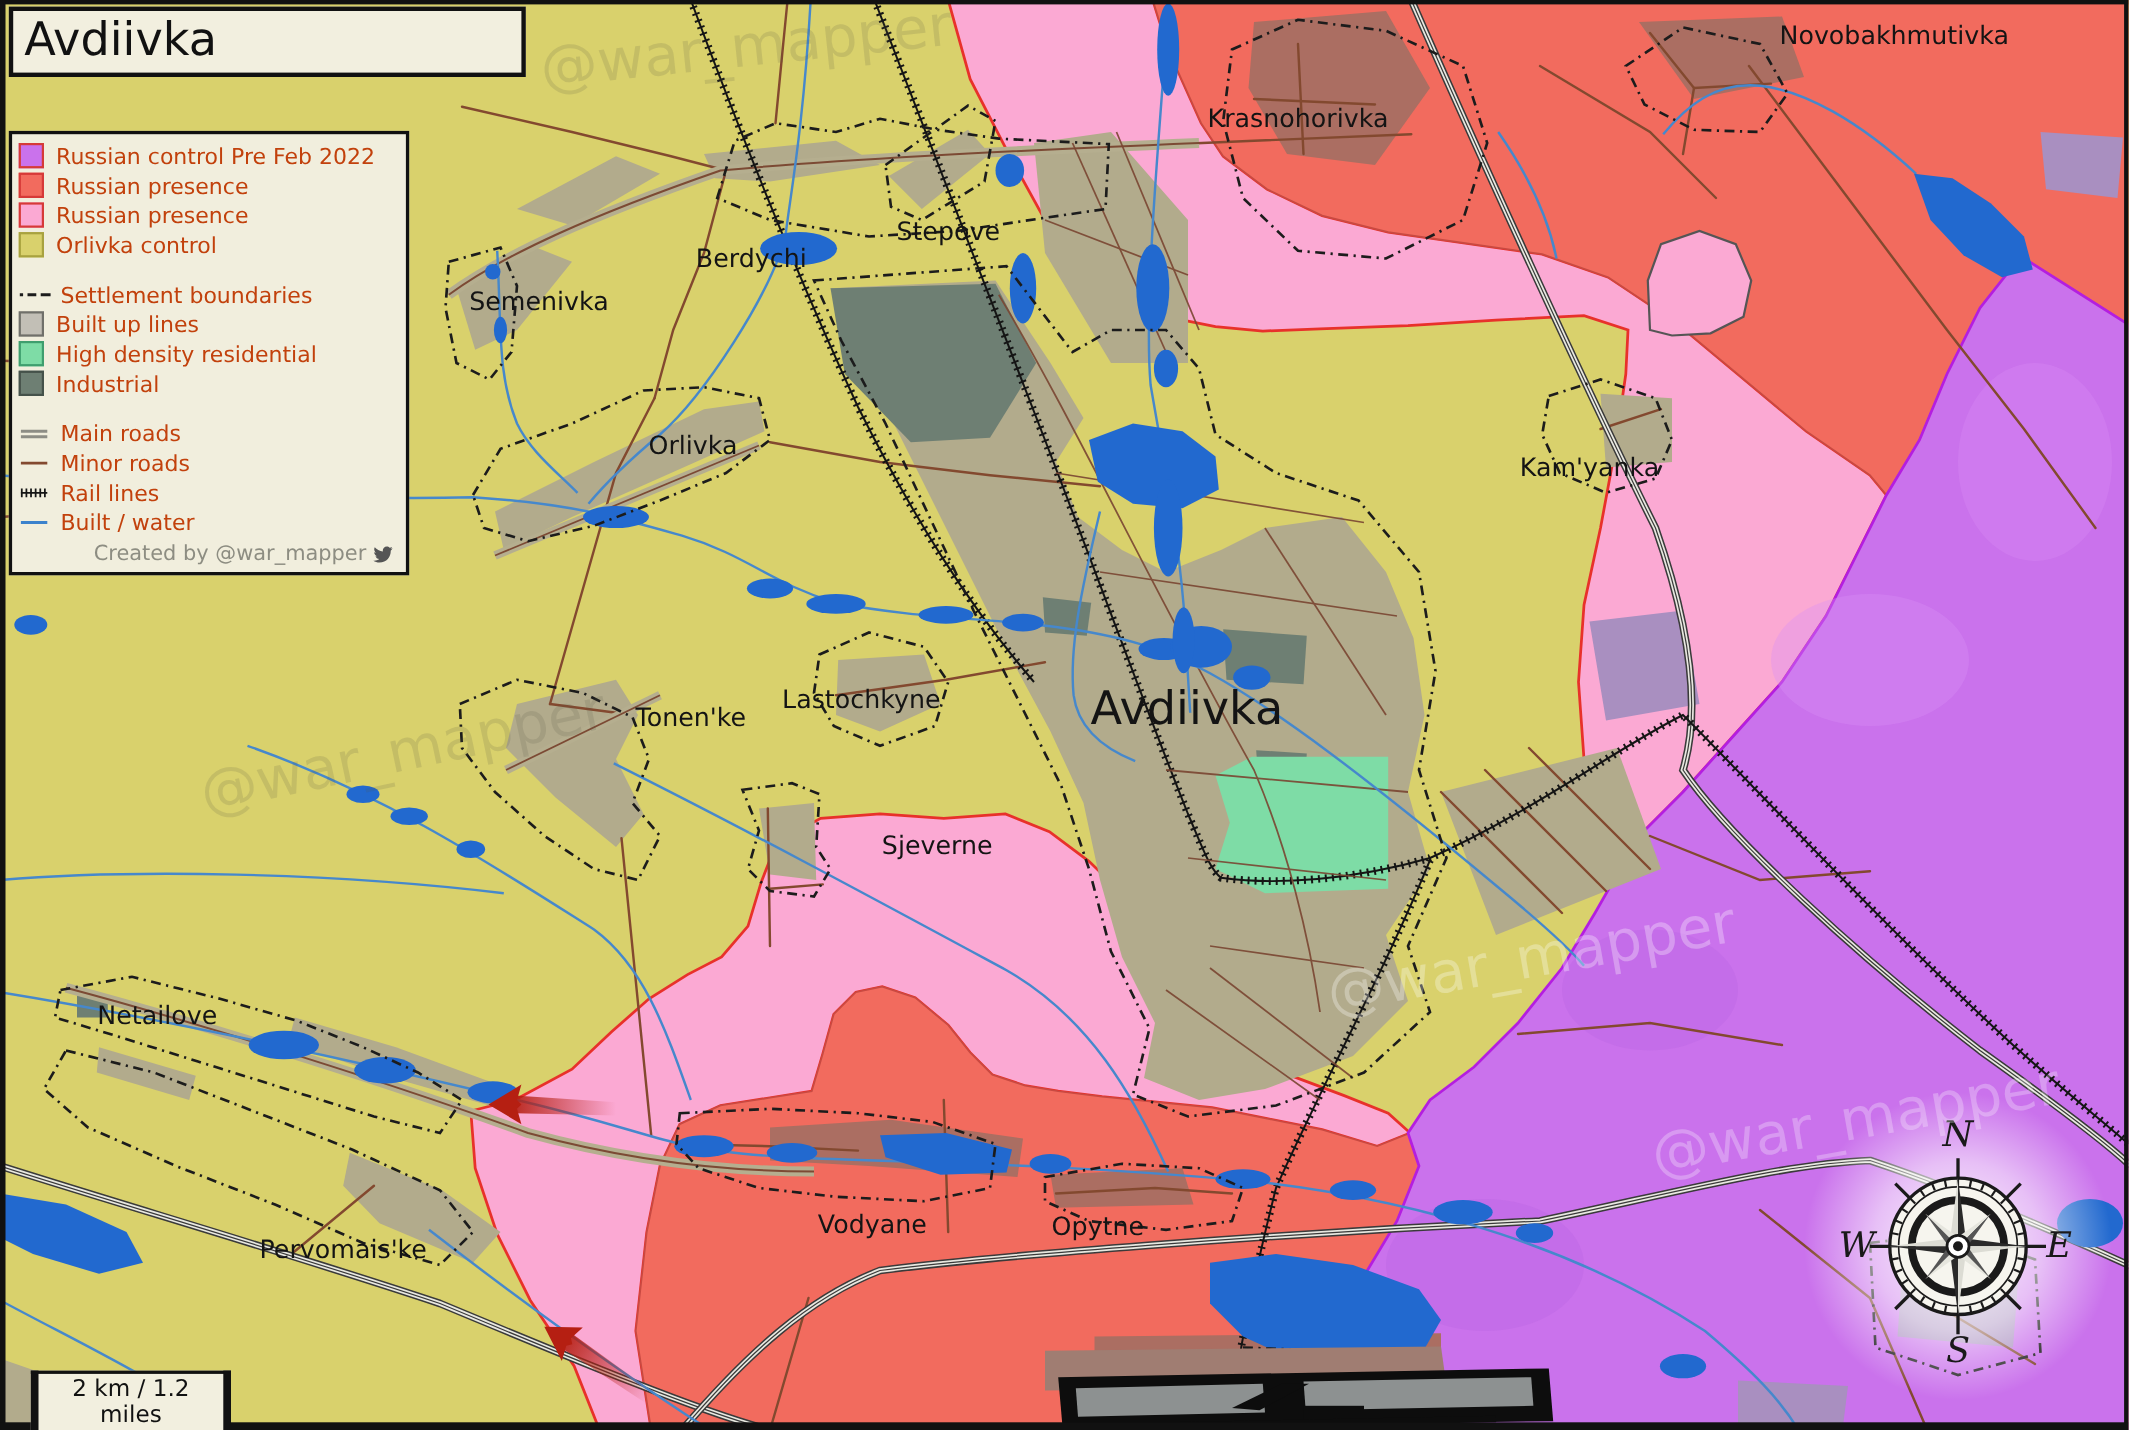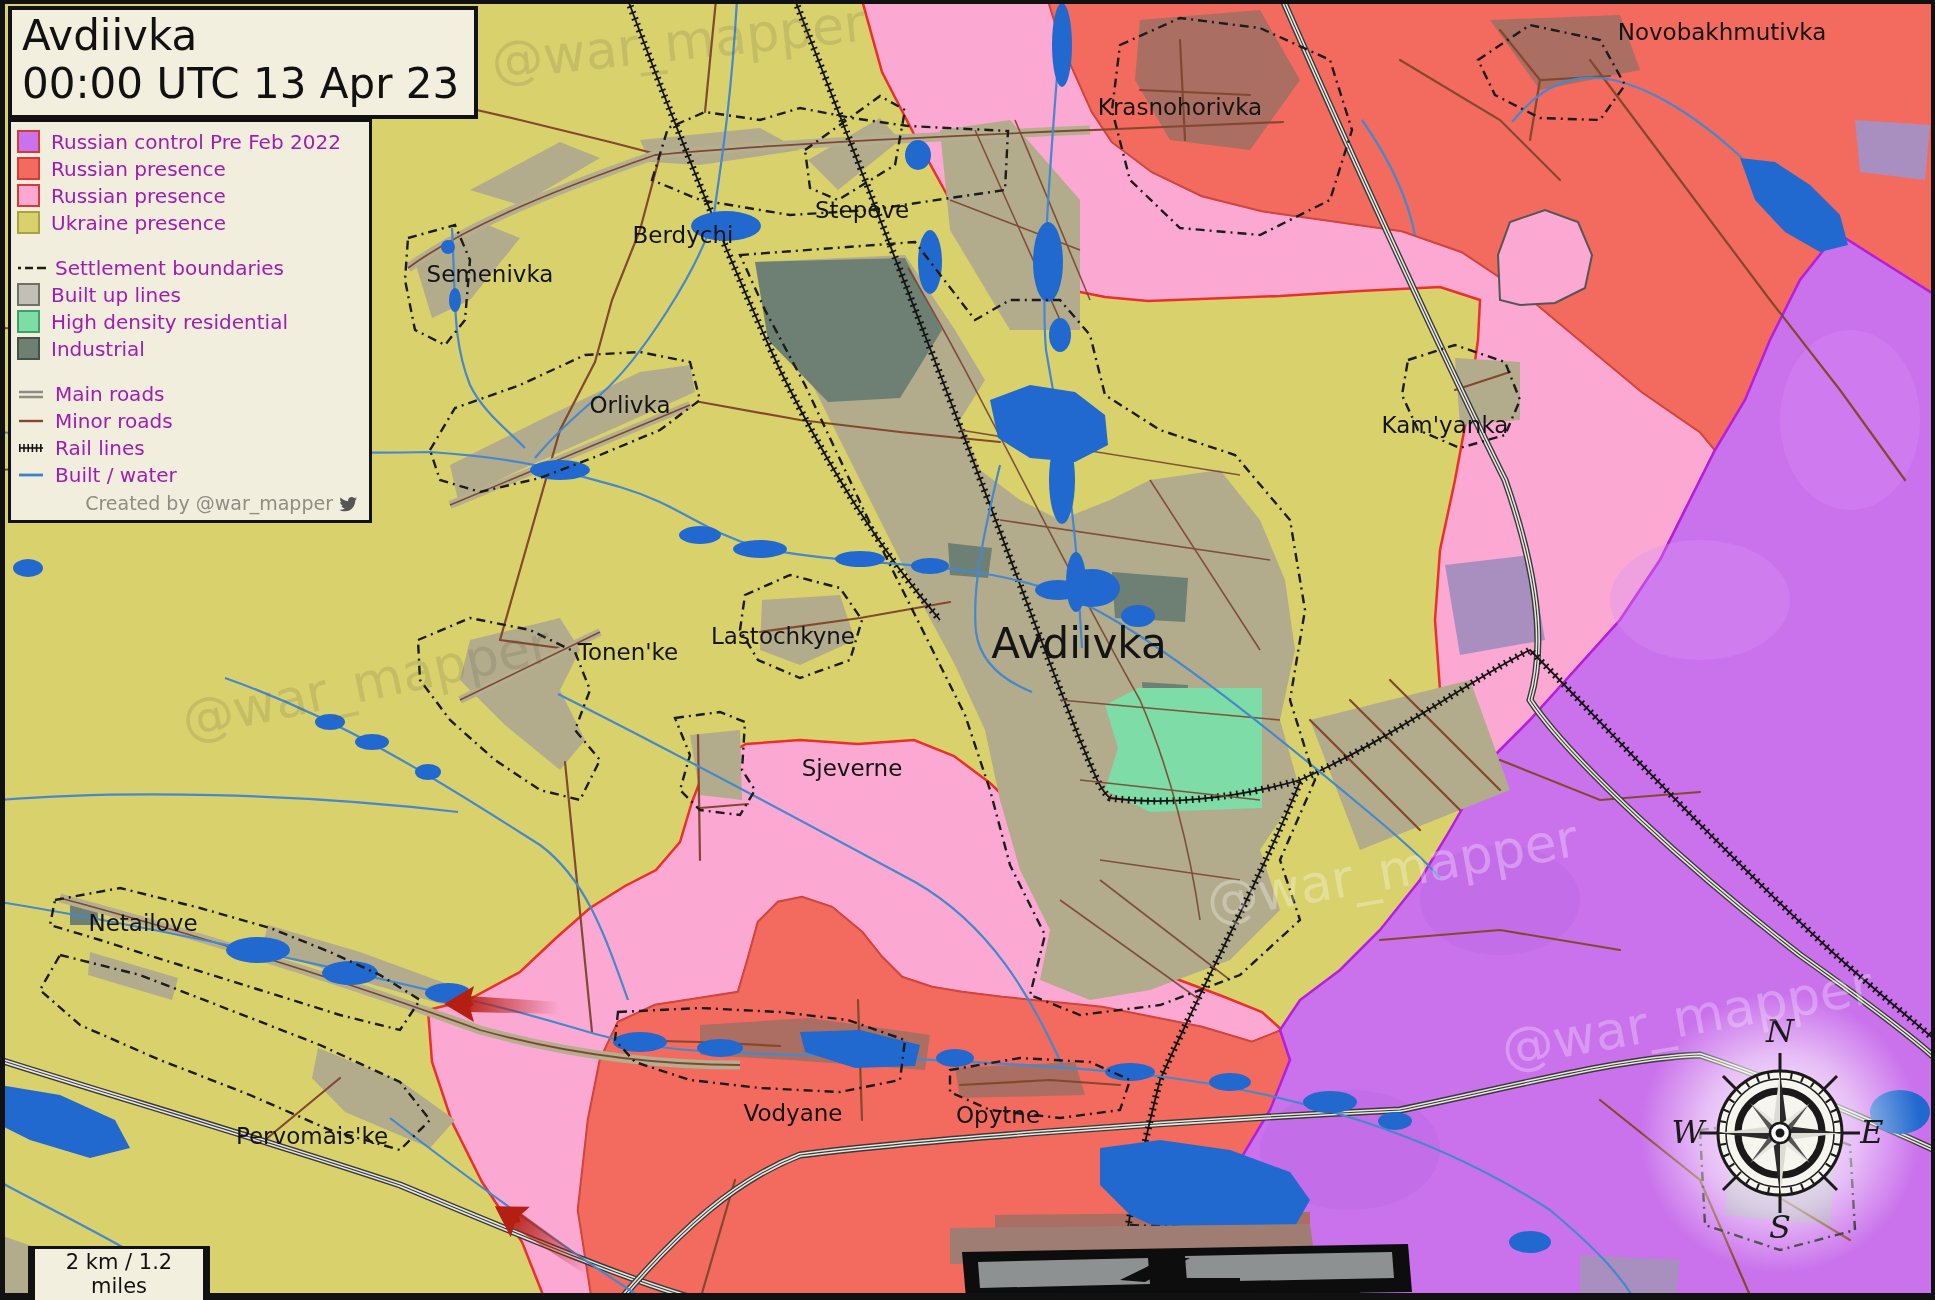--- a/index.html
+++ b/index.html
@@ -12,21 +12,21 @@
   #title-box{position:absolute;left:8px;top:6px;z-index:50;background:#f2efdf;
     border:4px solid #111;padding:2px 14px 6px 10px;min-width:470px;box-sizing:border-box;}
   #title-box .t1{font-size:42px;color:#111;line-height:1.15;}
   #title-box .t2{font-size:42px;color:#111;line-height:1.15;}
   
   #legend{position:absolute;left:8px;top:119px;z-index:50;background:#f1eedd;
     border:3px solid #111;width:364px;box-sizing:border-box;padding:6px 8px 4px 6px;}
   .lrow{display:flex;align-items:center;height:27px;}
   .lrow .sw{width:23px;height:23px;box-sizing:border-box;margin-right:11px;flex:0 0 auto;}
   .lrow .ln{width:30px;height:20px;margin-right:8px;flex:0 0 auto;}
-  .lrow .lt{font-size:20px;color:#a21caf;white-space:nowrap;text-align:right;}
+  .lrow .lt{font-size:20px;color:#c2410c;white-space:nowrap;text-align:right;}
   .sw.c0{border:2px solid #d63a38;}
   .sw.c1{border:2px solid #d63a38;}
   .sw.c2{border:2px solid #d63a38;}
   .sw.c3{border:2px solid #a8a23f;}
   .sw.a1{border:2px solid #70706a;}
   .sw.a2{border:2px solid #3f9e6e;}
   .sw.a3{border:2px solid #45524a;}
   .gap{height:18px;}
   #credit{display:flex;justify-content:flex-end;align-items:flex-end;
     font-size:19px;color:#8d8d82;padding:4px 2px 2px 0;}
@@ -412,39 +412,38 @@
       </g>
 </svg>
 
   <div class="frame" style="left:0;top:0;width:1935px;height:4px;"></div>
   <div class="frame" style="left:0;top:0;width:5px;height:1300px;"></div>
   <div class="frame" style="right:0;top:0;width:4px;height:1300px;"></div>
   <div class="frame" style="left:0;bottom:0;width:1935px;height:7px;"></div>
 
   <div id="title-box">
     <div class="t1">Avdiivka</div>
-    <div class="t2">00:00 UTC 13 Apr 23</div>
   </div>
 
   <div id="legend">
     <div class="lrow">
       <span class="sw c0" style="background: rgb(202, 114, 236);"></span>
       <span class="lt">Russian control Pre Feb 2022</span>
     </div>
     <div class="lrow">
       <span class="sw c1" style="background: rgb(242, 107, 94);"></span>
       <span class="lt">Russian presence</span>
     </div>
     <div class="lrow">
       <span class="sw c2" style="background: rgb(251, 169, 211);"></span>
       <span class="lt">Russian presence</span>
     </div>
     <div class="lrow">
       <span class="sw c3" style="background: rgb(217, 209, 108);"></span>
-      <span class="lt">Ukraine presence</span>
+      <span class="lt">Orlivka control</span>
     </div>
     <div class="gap"></div>
     <div class="lrow">
       <span class="ln"><svg width="30" height="20">
             <path d="M1,10 l3,0 m4,0 l8,0 m4,0 l9,0" stroke="#1c1c1c" stroke-width="2.6" fill="none"></path>
           </svg></span>
       <span class="lt">Settlement boundaries</span>
     </div>
     <div class="lrow">
       <span class="sw a1" style="background: rgb(194, 191, 182);"></span>

